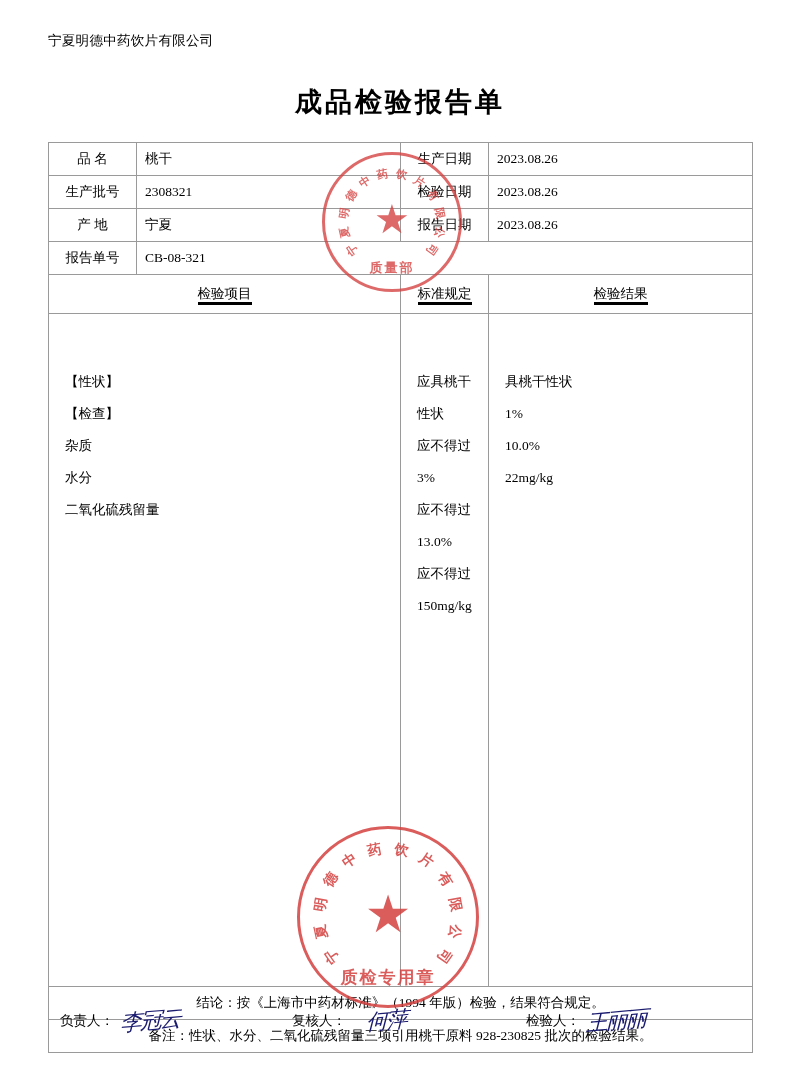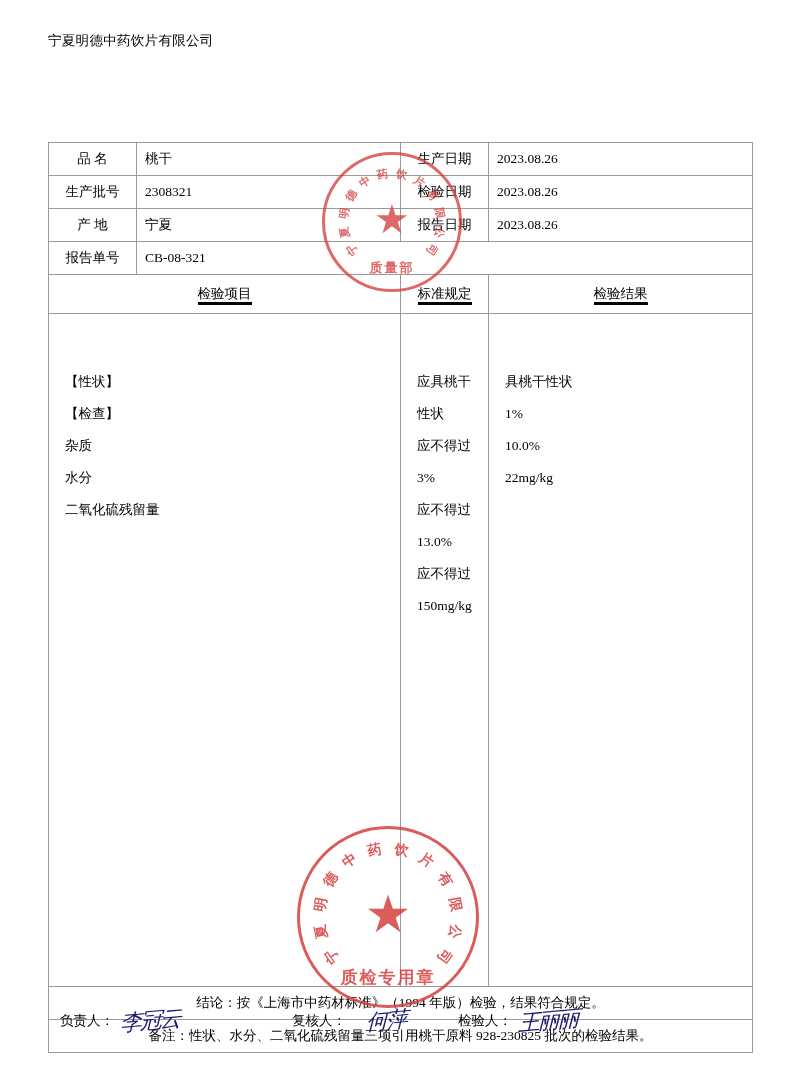--- a/index.html
+++ b/index.html
@@ -121,21 +121,21 @@
     font-style: italic;
     font-size: 22px;
     color: #1a1a6e;
     margin-left: 6px;
     transform: rotate(-5deg) skewX(-6deg);
     letter-spacing: -2px;
     white-space: nowrap;
   }
   .sb1 { margin-left: 12px; }
   .sb2 { margin-left: 112px; gap: 14px; }
-  .sb3 { margin-left: 52px; }
+  .sb3 { margin-left: 120px; }
 
   
   .seal {
     position: absolute;
     border: 3px solid #d4403f;
     border-radius: 50%;
     color: #d4403f;
     opacity: 0.78;
     pointer-events: none;
   }
@@ -188,20 +188,21 @@
 </style>
 </head>
 <body>
 
 <div class="page">
 
   <div class="header-row">
     <div class="header-left">宁夏明德中药饮片有限公司</div>
   </div>
 
+  <div class="doc-title">成品检验报告单</div>
 
   <div class="table-wrap">
     <table class="main">
       <colgroup>
         <col class="col-a">
           <col class="col-b">
           <col class="col-c">
           <col class="col-d">
       </colgroup>
       <tbody>

